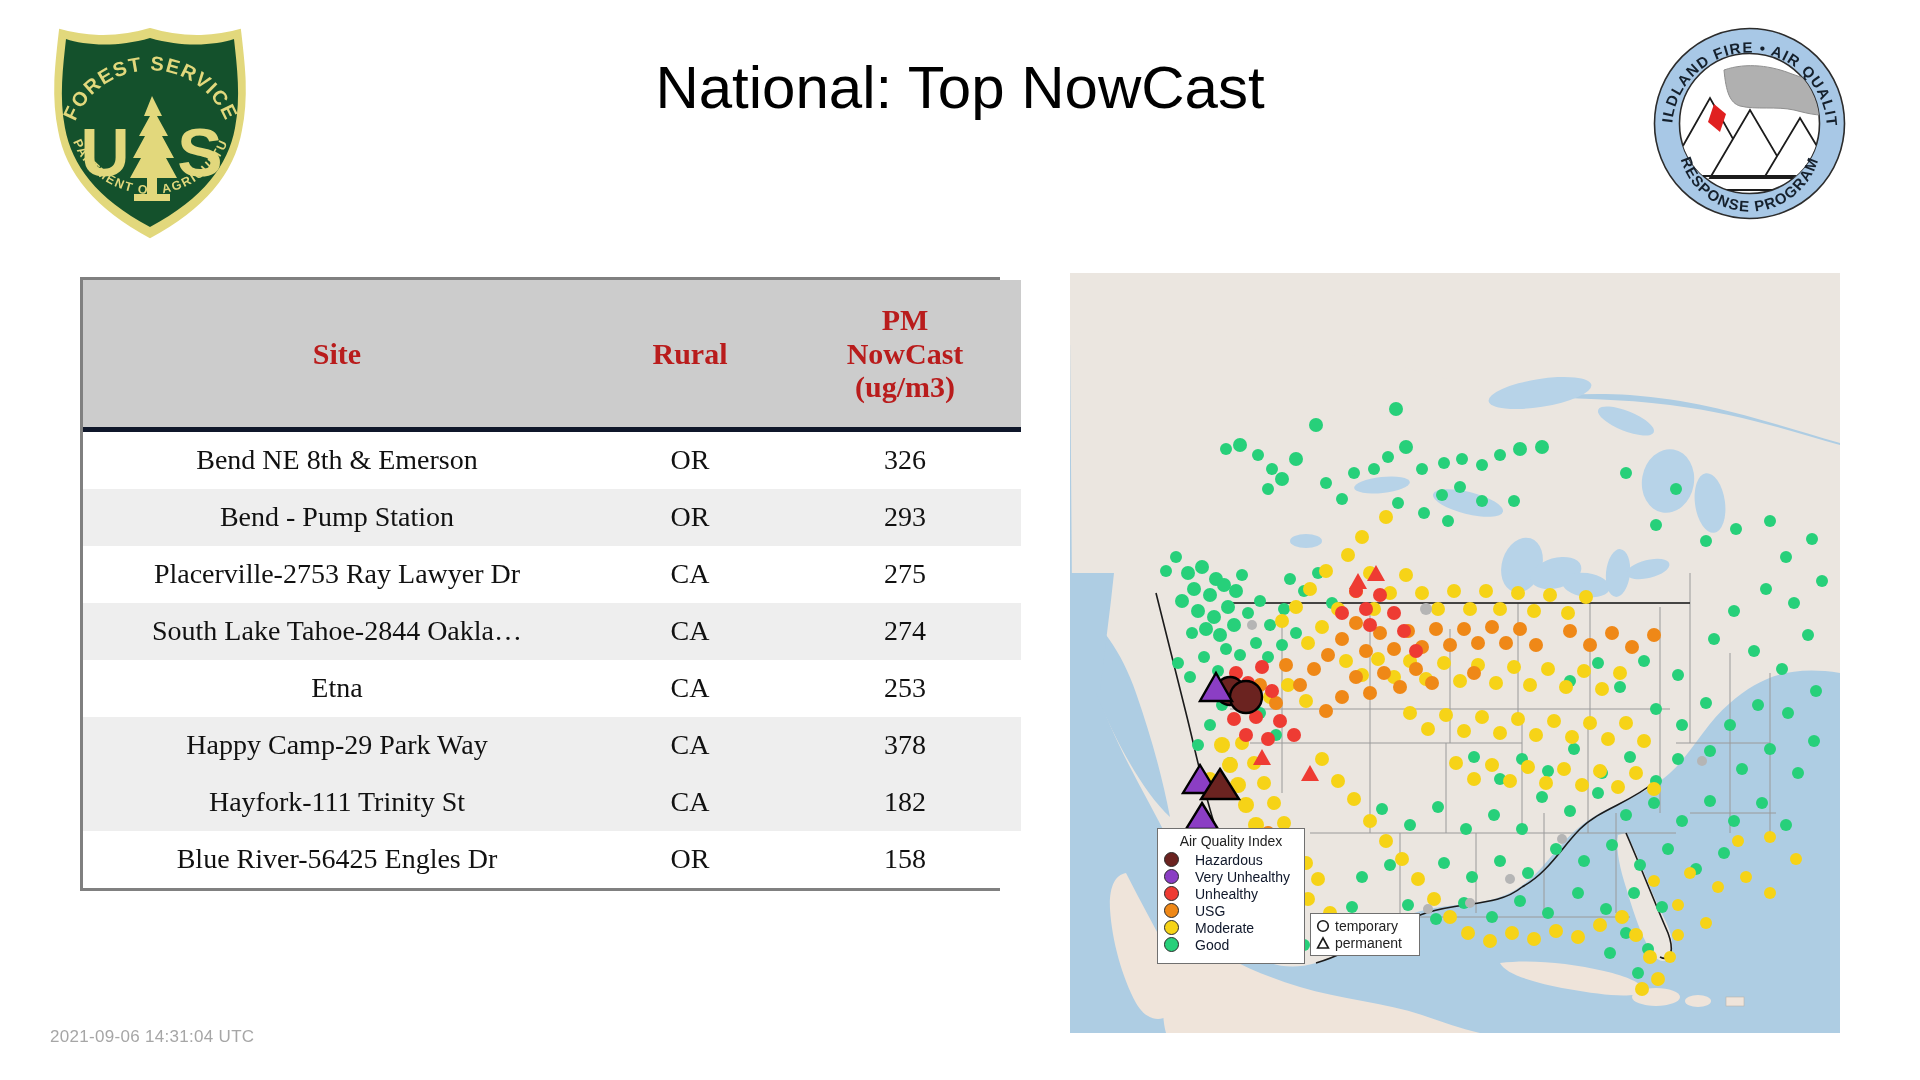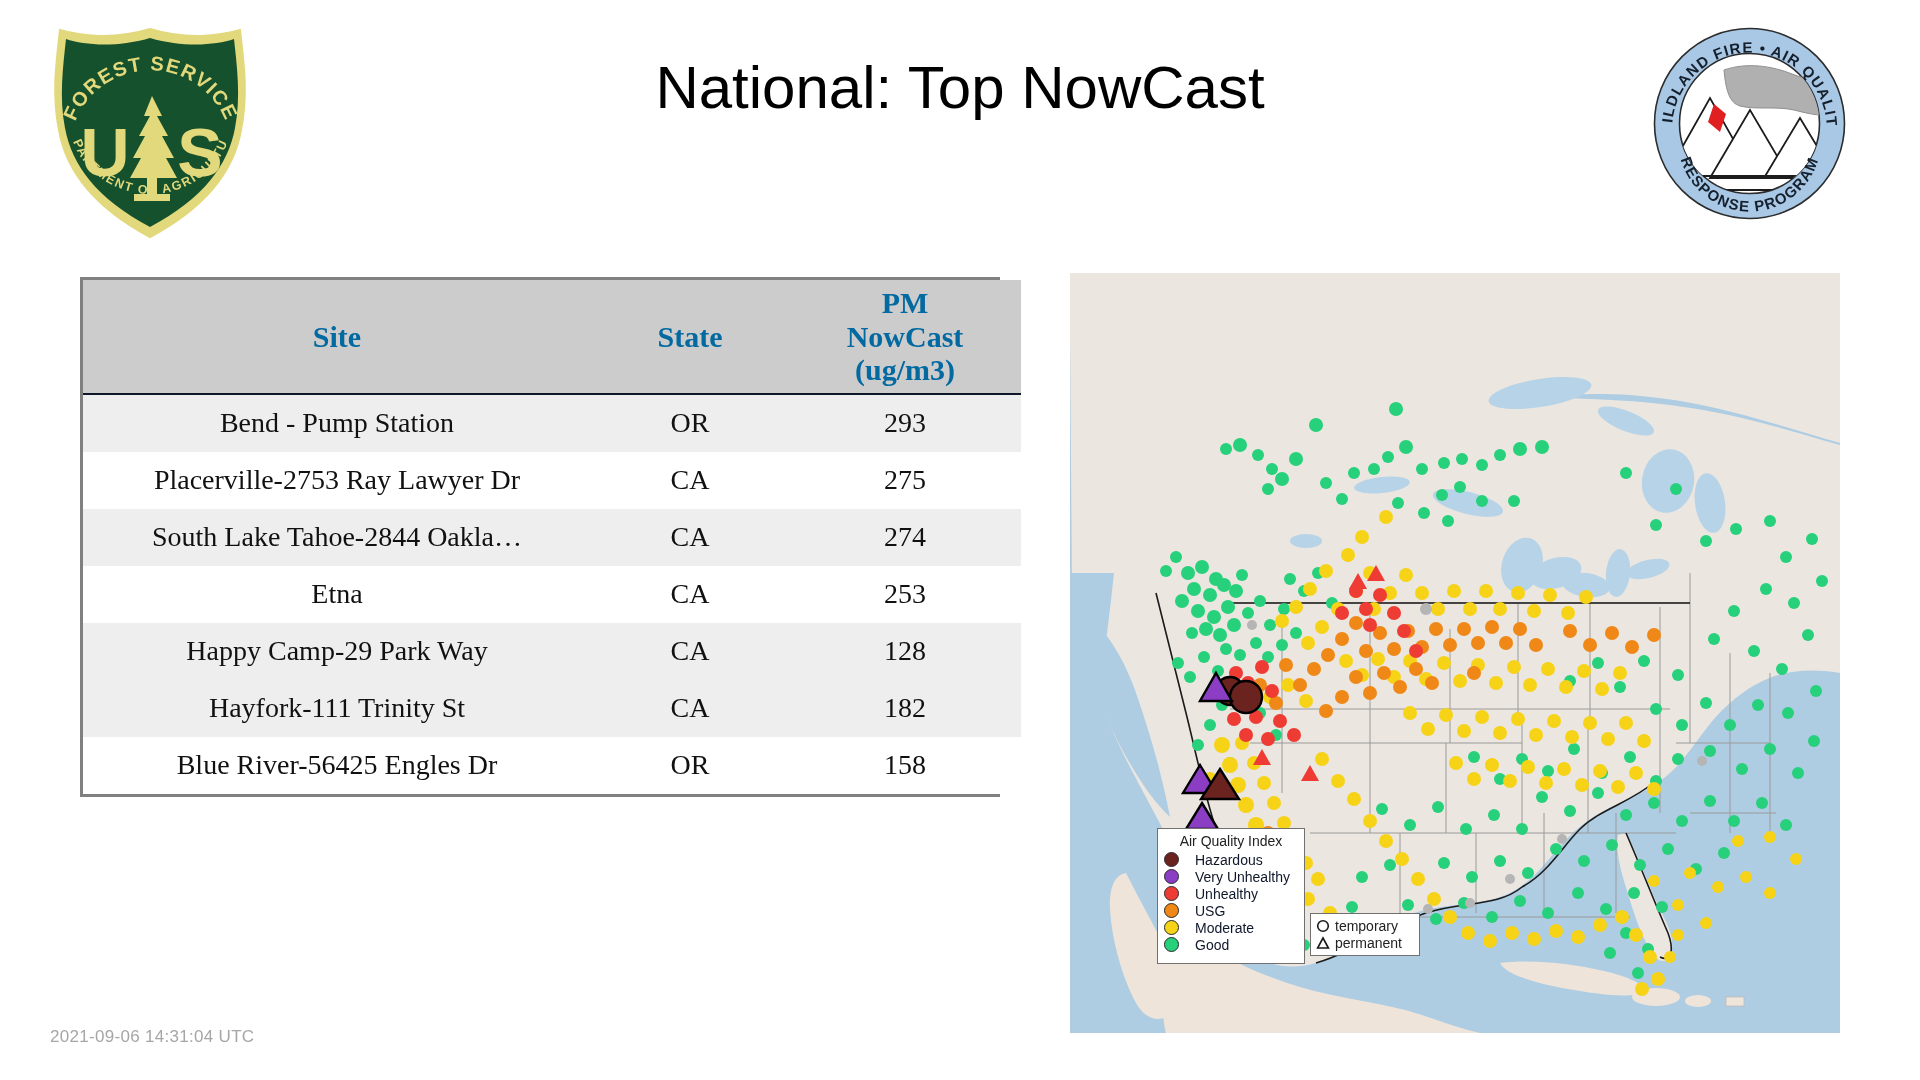--- a/index.html
+++ b/index.html
@@ -27,24 +27,24 @@
   .usfs-logo{position:absolute;left:48px;top:24px;width:205px;height:220px;}
   .wfaqrp-logo{position:absolute;left:1652px;top:26px;width:195px;height:195px;}
 
   
   .table-wrap{
     position:absolute;left:80px;top:277px;width:920px;
     border:3px solid #808080;box-sizing:border-box;background:#fff;
   }
   table.aqi{border-collapse:collapse;width:100%;table-layout:fixed;}
   table.aqi th{
-    background:#cccccc;color:#0369a1;
+    background:#cccccc;color:#b91c1c;
     font-family:"Liberation Serif","DejaVu Serif",serif;
     font-weight:bold;font-size:30px;text-align:center;
-    padding:6px 4px;border-bottom:2px solid #0f172a;
+    padding:23px 4px;border-bottom:5px solid #0f172a;
     line-height:1.12;vertical-align:middle;
   }
   table.aqi th.c-site{width:500px;}
   table.aqi th.c-state{width:190px;}
   table.aqi th.c-val{width:224px;}
   table.aqi td{
     font-family:"Liberation Serif","DejaVu Serif",serif;
     font-size:28px;color:#111;padding:0;height:57px;
     vertical-align:middle;text-align:center;
     white-space:nowrap;overflow:hidden;text-overflow:ellipsis;
@@ -159,29 +159,34 @@
     </svg>
   </div>
 
   <div class="title">National: Top NowCast</div>
 
   <div class="table-wrap">
     <table class="aqi">
       <thead>
         <tr>
           <th class="c-site">Site</th>
-          <th class="c-state">State</th>
+          <th class="c-state">Rural</th>
           <th class="c-val">
             <div>PM</div>
             <div>NowCast</div>
             <div>(ug/m3)</div>
           </th>
         </tr>
       </thead>
       <tbody>
+        <tr class="even">
+          <td>Bend NE 8th &amp; Emerson</td>
+          <td>OR</td>
+          <td class="val">326</td>
+        </tr>
         <tr class="odd">
           <td>Bend - Pump Station</td>
           <td>OR</td>
           <td class="val">293</td>
         </tr>
         <tr class="even">
           <td>Placerville-2753 Ray Lawyer Dr</td>
           <td>CA</td>
           <td class="val">275</td>
         </tr>
@@ -191,21 +196,21 @@
           <td class="val">274</td>
         </tr>
         <tr class="even">
           <td>Etna</td>
           <td>CA</td>
           <td class="val">253</td>
         </tr>
         <tr class="odd">
           <td>Happy Camp-29 Park Way</td>
           <td>CA</td>
-          <td class="val">128</td>
+          <td class="val">378</td>
         </tr>
         <tr class="odd">
           <td>Hayfork-111 Trinity St</td>
           <td>CA</td>
           <td class="val">182</td>
         </tr>
         <tr class="even">
           <td>Blue River-56425 Engles Dr</td>
           <td>OR</td>
           <td class="val">158</td>

